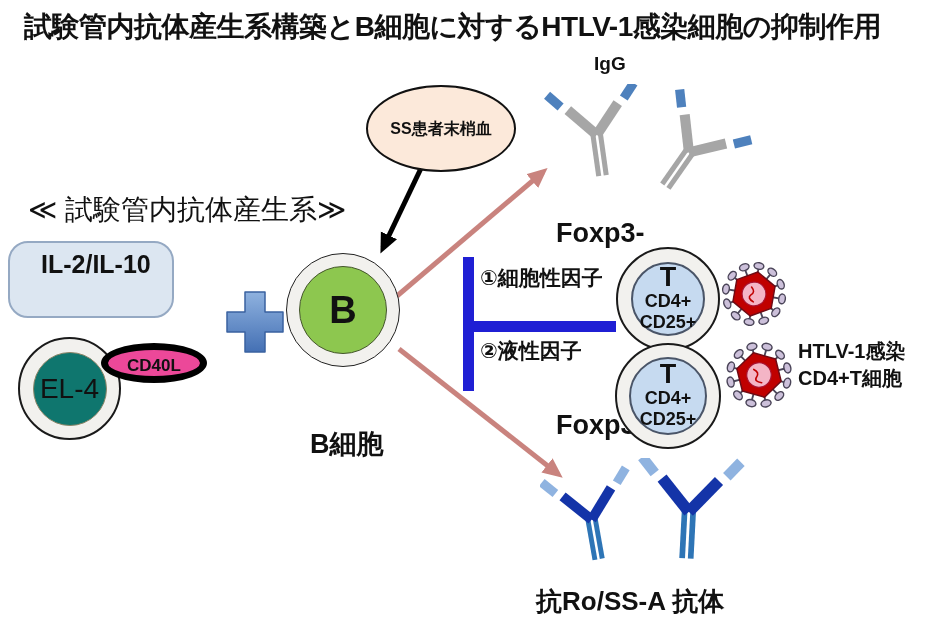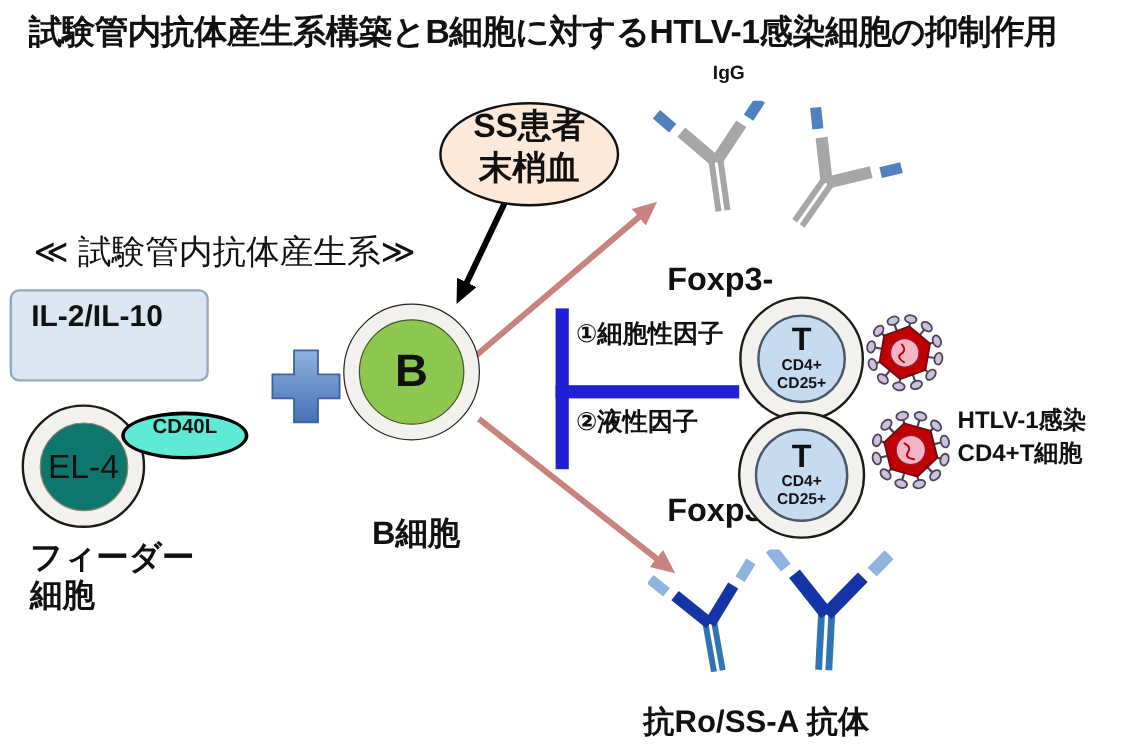--- a/index.html
+++ b/index.html
@@ -4,56 +4,56 @@
 <style>
   html,body{margin:0;padding:0;background:#fff;}
   #canvas{
     position:relative;width:940px;height:629px;background:#ffffff;overflow:hidden;
     font-family:"Liberation Sans","DejaVu Sans",sans-serif;color:#111;
   }
   .abs{position:absolute;}
   .title{left:24px;top:8px;width:900px;font-size:28px;font-weight:800;letter-spacing:-0.5px;}
   .heading{left:28px;top:191px;font-size:28px;font-weight:400;}
   .stimbox{
-    left:8px;top:241px;width:166px;height:77px;border-radius:8px;
+    left:8px;top:241px;width:166px;height:77px;border-radius:20px;
     background:#DCE6F1;border:2px solid #95A9C3;box-sizing:border-box;
-    padding:5px 0 0 16px;font-size:25px;font-weight:800;line-height:1.32;
+    padding:5px 0 0 31px;font-size:25px;font-weight:800;line-height:1.32;
   }
   .cell-outer{border-radius:50%;background:#F2F1EE;display:flex;align-items:center;justify-content:center;box-sizing:border-box;}
   .cell-inner{border-radius:50%;display:flex;flex-direction:column;align-items:center;justify-content:center;box-sizing:border-box;}
   .el4-outer{left:18px;top:337px;width:103px;height:103px;border:2px solid #1a1a1a;}
   .el4-inner{width:74px;height:74px;background:#0f766e;border:1.5px solid #8C8568;font-size:28px;font-weight:400;}
   .cd40l{
-    left:101px;top:343px;width:106px;height:40px;border-radius:50%;background:#5eead4;
-    border:3px solid #000000;box-sizing:border-box;display:flex;align-items:flex-start;justify-content:center;
+    left:101px;top:343px;width:106px;height:40px;border-radius:50%;background:#ec4899;
+    border:7px solid #000000;box-sizing:border-box;display:flex;align-items:flex-end;justify-content:center;
     font-size:17px;font-weight:800;
   }
   .feeder-caption{left:25px;top:449px;font-size:27px;font-weight:800;line-height:1.18;}
   .bcell-outer{left:286px;top:253px;width:114px;height:114px;border:1.5px solid #222;}
   .bcell-inner{width:88px;height:88px;background:#8DC74F;border:1.5px solid #44552c;font-size:38px;font-weight:800;}
   .bcell-caption{left:310px;top:378px;font-size:27px;font-weight:800;margin-top:48px;}
   .source-oval{
     left:366px;top:85px;width:150px;height:87px;border-radius:50%;background:#FCE9DA;
-    border:2.5px solid #111;box-sizing:border-box;display:flex;flex-direction:column;align-items:center;justify-content:flex-start;
-    font-size:28px;font-weight:800;line-height:1.25;
-  }
-  .igg-label{left:594px;top:53px;font-size:16px;font-weight:800;}
+    border:2.5px solid #111;box-sizing:border-box;display:flex;flex-direction:row;align-items:center;justify-content:center;
+    font-size:16px;font-weight:800;line-height:1.25;
+  }
+  .igg-label{left:594px;top:53px;font-size:19px;font-weight:800;}
   .factor{font-size:21px;font-weight:800;}
   .factor1{left:480px;top:264px;}
   .factor2{left:480px;top:337px;}
   .foxp3{font-size:27px;font-weight:800;}
   .foxp3neg{left:556px;top:218px;}
   .foxp3pos{left:556px;top:410px;}
   .tcell-top{left:616px;top:247px;width:104px;height:104px;border:2.5px solid #1a1a1a;}
   .tcell-bottom{left:615px;top:343px;width:106px;height:106px;border:2.5px solid #1a1a1a;}
   .tcell-inner{background:#C6DAF0;border:2px solid #4A5568;}
   .tcell-top .tcell-inner{width:74px;height:74px;}
   .tcell-bottom .tcell-inner{width:78px;height:78px;}
   .t-label{font-size:27px;font-weight:800;line-height:0.95;}
-  .t-marker{font-size:13px;font-weight:800;line-height:1.15;}
+  .t-marker{font-size:18px;font-weight:800;line-height:1.15;}
   .htlv-label{left:798px;top:315px;font-size:20px;font-weight:800;line-height:1.35;margin-top:23px;}
   .autoab-caption{left:536px;top:584px;font-size:26px;font-weight:800;}
   svg{display:block;}
 </style>
 </head>
 <body>
 
 <div id="canvas">
 
   <svg width="0" height="0" style="position:absolute" aria-hidden="true">
@@ -132,24 +132,20 @@
   </svg>
 
   <div class="abs cell-outer el4-outer">
     <div class="cell-inner el4-inner">
       <span>EL-4</span>
     </div>
   </div>
   <div class="abs cd40l">
     <span>CD40L</span>
   </div>
-  <div class="abs feeder-caption">
-    <div>フィーダー</div>
-    <div>細胞</div>
-  </div>
 
   <div class="abs cell-outer bcell-outer">
     <div class="cell-inner bcell-inner">
       <span>B</span>
     </div>
   </div>
   <div class="abs bcell-caption">B細胞</div>
 
   <div class="abs source-oval">
     <div>SS患者</div>

